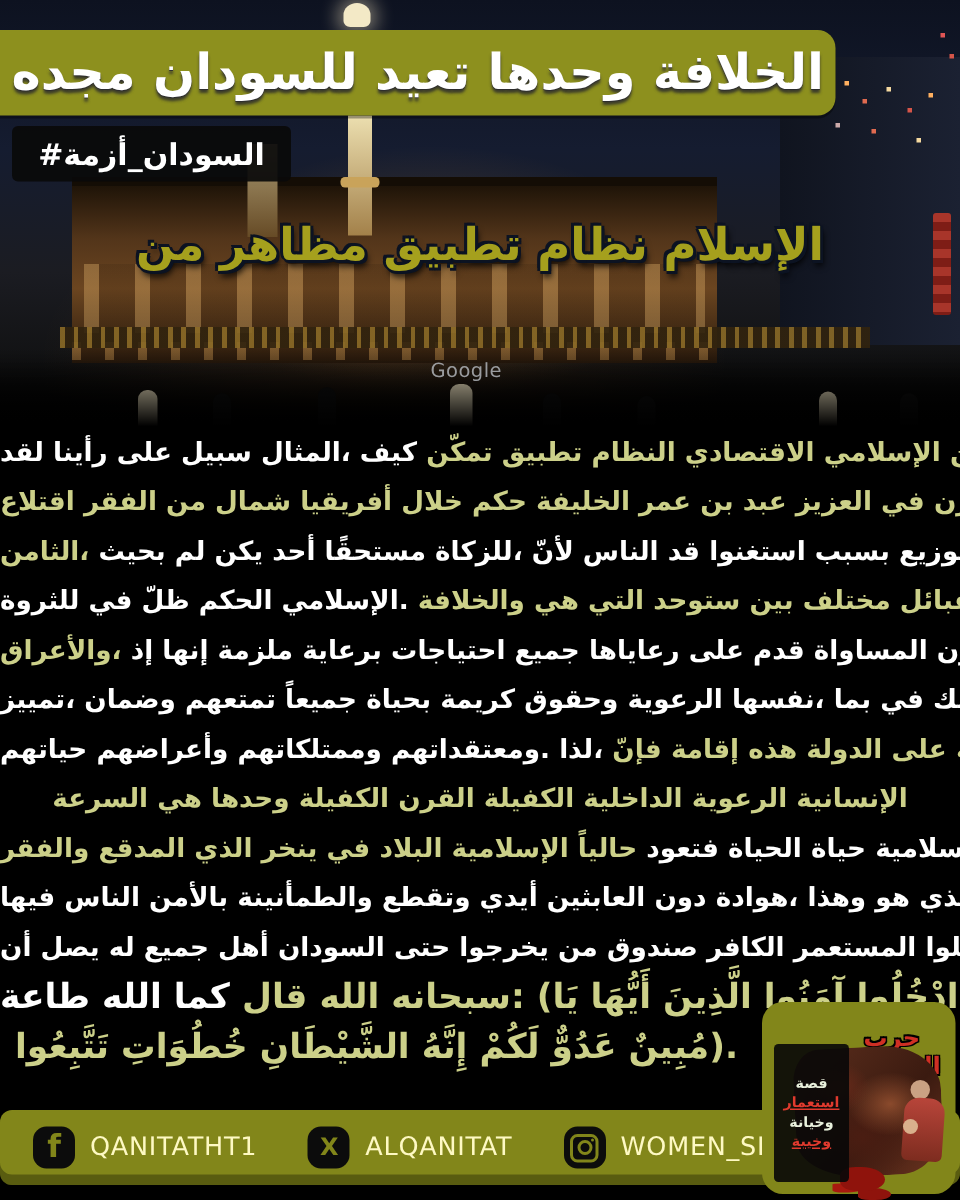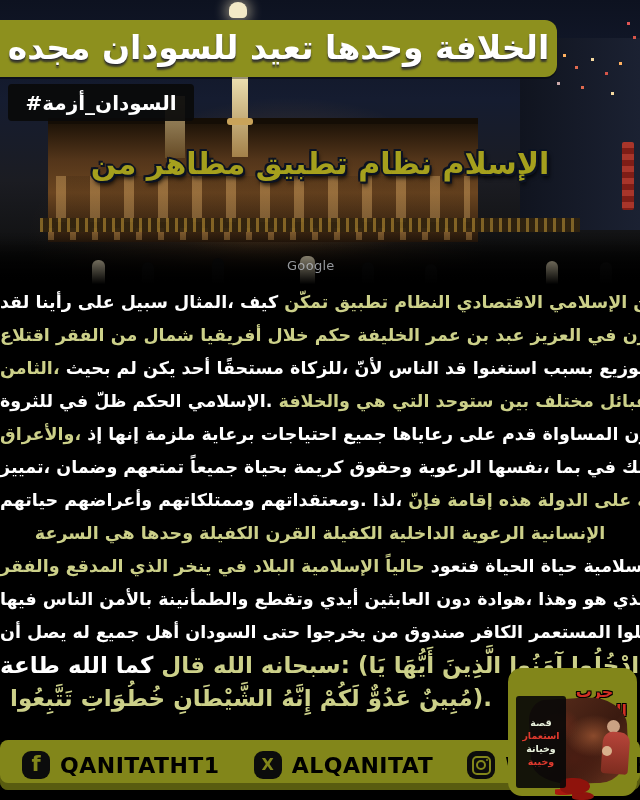--- a/index.html
+++ b/index.html
@@ -36,21 +36,21 @@
       40px 34px 0 #e06a50, 70px 40px 0 #f5d9a0, 86px -30px 0 #e05555, 92px -16px 0 #d55549;}
   .red-sign{position:absolute;right:6px;top:142px;width:12px;height:68px;background:#7e1d16;
     border-radius:2px;
     background-image:repeating-linear-gradient(#a8352a 0 6px, #7e1d16 6px 12px);}
   .gold-fence{position:absolute;left:40px;right:60px;top:218px;height:14px;opacity:.9;
     background:repeating-linear-gradient(90deg,#8a6a26 0 3px,#31230e 3px 9px);}
   .crowd{position:absolute;left:0;right:0;top:232px;height:60px;
     background:linear-gradient(transparent,#000 82%);}
   .person{position:absolute;bottom:4px;width:12px;height:26px;border-radius:6px 6px 0 0;background:#0c0c0c;}
   .person.light{background:#cfc5a8;}
-  .watermark{position:absolute;left:287px;top:258px;font-size:13px;color:#b9bdc3;opacity:.8;letter-spacing:.3px;}
+  .watermark{position:absolute;left:287px;top:240px;font-size:13px;color:#b9bdc3;opacity:.8;letter-spacing:.3px;}
 
   
   .banner{position:absolute;left:0;top:20px;width:557px;height:57px;background:#8d901e;
     border-radius:0 12px 12px 0;box-shadow:0 2px 0 rgba(0,0,0,.35);}
   .banner-title{height:41px;line-height:56px;text-align:center;direction:rtl;
     color:#fff;font-weight:bold;font-size:33px;
     text-shadow:0 3px 2px rgba(45,45,45,.85), 0 1px 0 #333;}
 
   
   .hashtag{position:absolute;left:8px;top:84px;width:186px;height:37px;background:rgba(10,10,10,.93);
@@ -89,36 +89,36 @@
   .blood{position:absolute;left:44px;bottom:-2px;width:30px;height:16px;background:#8f130c;
     border-radius:40% 60% 55% 45%;box-shadow:8px 10px 0 -4px #8f130c,-10px 6px 0 -5px #a8190f;}
   .fig-head{position:absolute;right:12px;top:24px;width:13px;height:13px;border-radius:50%;background:#caa183;}
   .fig-body{position:absolute;right:3px;top:36px;width:27px;height:42px;border-radius:10px 10px 4px 4px;
     background:linear-gradient(#b8453a,#7d2c1f);transform:rotate(4deg);}
   .fig-child{position:absolute;right:20px;top:50px;width:10px;height:10px;border-radius:50%;background:#d9b08c;}
   .captions{position:absolute;left:0;top:0;width:46px;background:rgba(8,8,8,.9);
     padding:20px 2px;border-radius:3px;}
   .cap{font-size:9.5px;font-weight:bold;text-align:center;line-height:13px;direction:rtl;}
   .cap.c-w{color:#e8f0dc;}
-  .cap.c-r{color:#e03a2e;}
+  .cap.c-r{color:#e03a2e;text-decoration:underline;}
 
   
   .footer-bar{position:absolute;left:0;top:740px;width:640px;height:50px;background:#82861a;
     border-radius:8px;z-index:2;display:flex;align-items:center;
     box-shadow:inset 0 -7px 0 rgba(40,42,5,.45);}
   .acct{display:flex;align-items:center;gap:10px;}
   .acct.m1{margin-left:22px;} .acct.m2{margin-left:34px;} .acct.m3{margin-left:34px;}
   .icon-sq{width:28px;height:28px;background:#0c0c0c;border-radius:9px;display:flex;
     align-items:center;justify-content:center;color:#82861a;font-weight:bold;flex:0 0 auto;}
   .fb-glyph{font-size:21px;line-height:1;transform:translateY(-1px);}
   .x-glyph{font-size:16px;line-height:1;}
   .ig-outer{width:15px;height:15px;border:2.5px solid #82861a;border-radius:5px;position:relative;}
   .ig-lens{position:absolute;inset:0;margin:auto;width:6px;height:6px;border:2px solid #82861a;border-radius:50%;}
   .ig-dot{position:absolute;right:1px;top:1px;width:2px;height:2px;background:#82861a;border-radius:50%;}
-  .handle{color:#000000;font-size:22px;font-weight:bold;letter-spacing:.5px;}
+  .handle{color:#fef9c3;font-size:17px;font-weight:normal;letter-spacing:.5px;}
 </style>
 </head>
 <body>
 
 <div class="stage">
 
   <div class="photo">
     <div class="right-buildings"></div>
     <div class="window-dots"></div>
     <div class="red-sign"></div>

